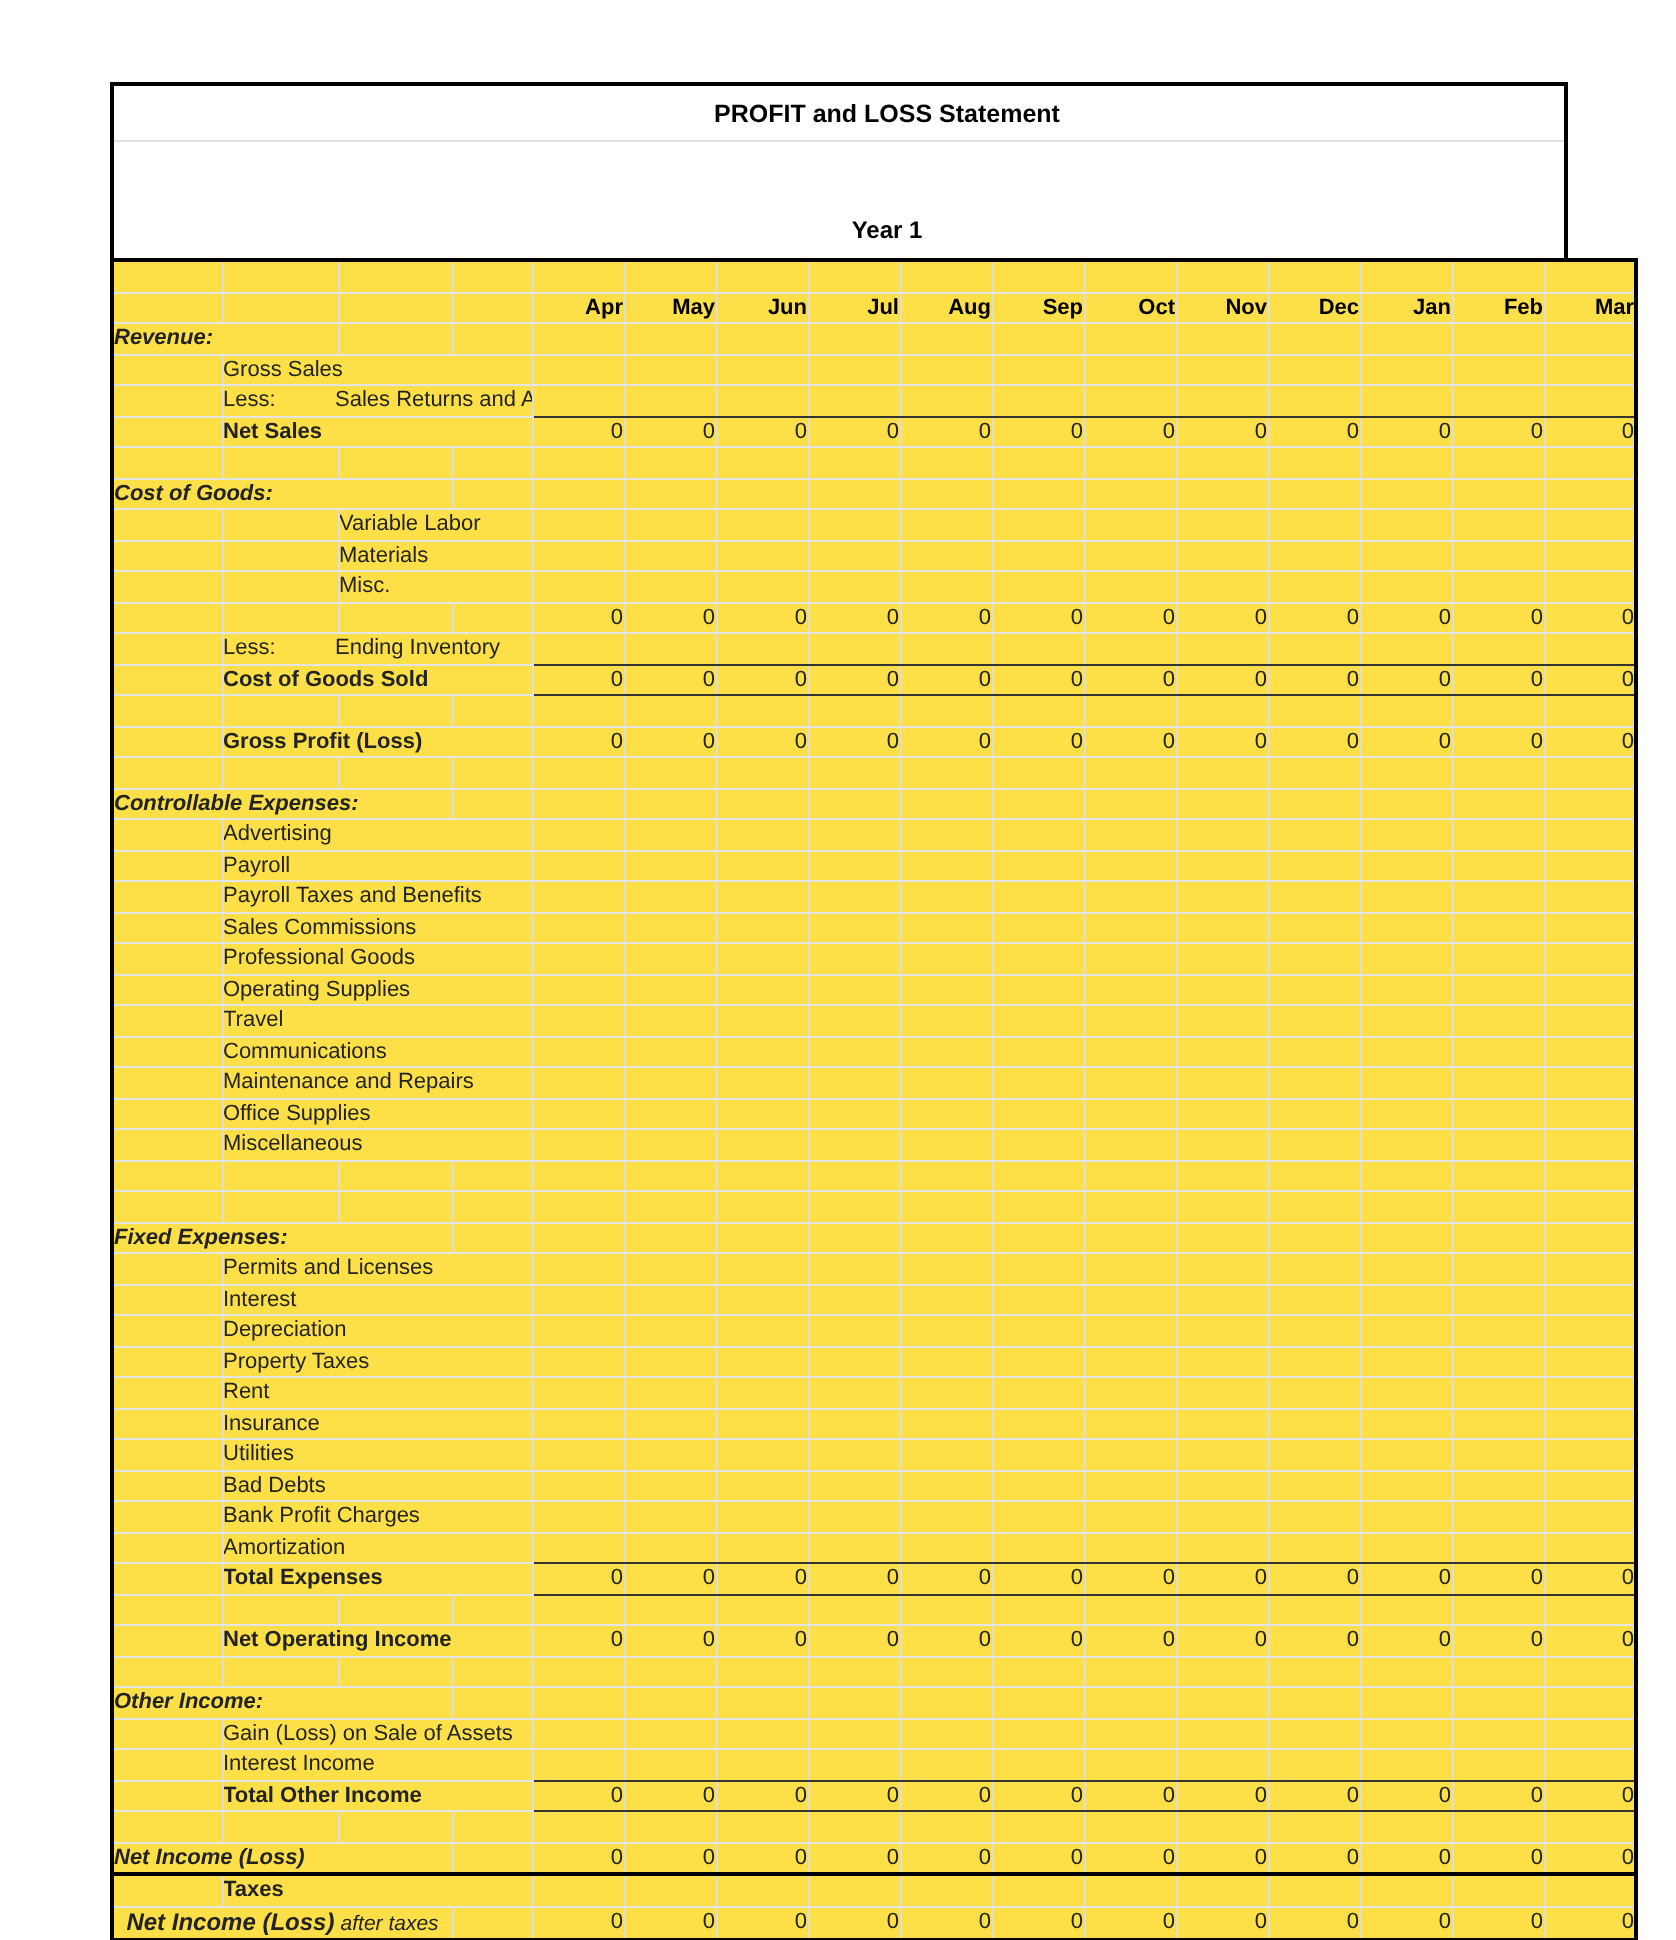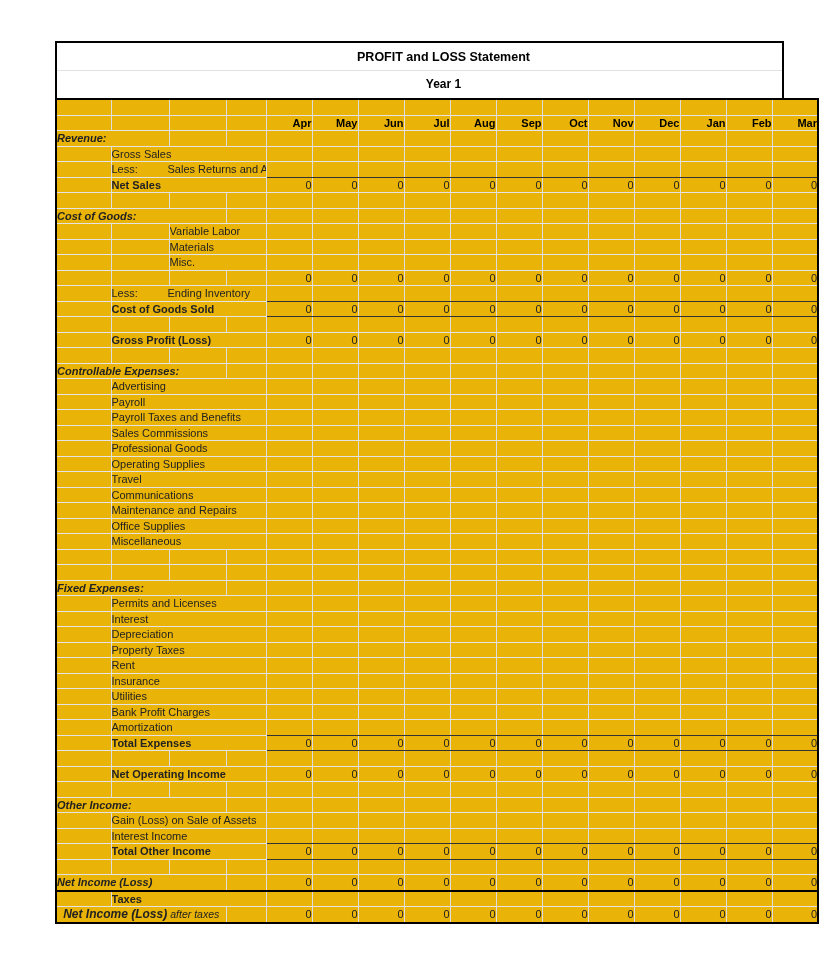--- a/index.html
+++ b/index.html
@@ -39,31 +39,32 @@
     font-weight: bold;
     border-bottom: 1px solid #e2e2e2;
     box-sizing: border-box;
     padding-left: 48px;
   }
   .title-row.r2 {
     height: 27px;
     line-height: 27px;
     border-bottom: none;
     font-size: 12px;
+    margin-top: 31px;
   }
 
   
   table.grid {
     border-collapse: collapse;
     table-layout: fixed;
     width: 729px;
     border-left: 2px solid #000000;
     border-right: 2px solid #000000;
     border-top: 2px solid #000000;
-    background: #eab308;
+    background: #fde047;
   }
   table.grid td {
     border-right: 1px solid #dddddd;
     border-bottom: 1px solid #e4e4e4;
     height: 14.5px;
     padding: 0;
     font-size: 11px;
     line-height: 14.5px;
     white-space: nowrap;
     overflow: hidden;
@@ -758,20 +759,36 @@
           <td class="num"></td>
           <td class="num"></td>
           <td class="num"></td>
           <td class="num"></td>
           <td class="num"></td>
           <td class="num"></td>
           <td class="num  noright"></td>
         </tr>
         <tr>
           <td></td>
+          <td colspan="3" class="lbl ">Bad Debts</td>
+          <td class="num"></td>
+          <td class="num"></td>
+          <td class="num"></td>
+          <td class="num"></td>
+          <td class="num"></td>
+          <td class="num"></td>
+          <td class="num"></td>
+          <td class="num"></td>
+          <td class="num"></td>
+          <td class="num"></td>
+          <td class="num"></td>
+          <td class="num  noright"></td>
+        </tr>
+        <tr>
+          <td></td>
           <td colspan="3" class="lbl ">Bank Profit Charges</td>
           <td class="num"></td>
           <td class="num"></td>
           <td class="num"></td>
           <td class="num"></td>
           <td class="num"></td>
           <td class="num"></td>
           <td class="num"></td>
           <td class="num"></td>
           <td class="num"></td>

